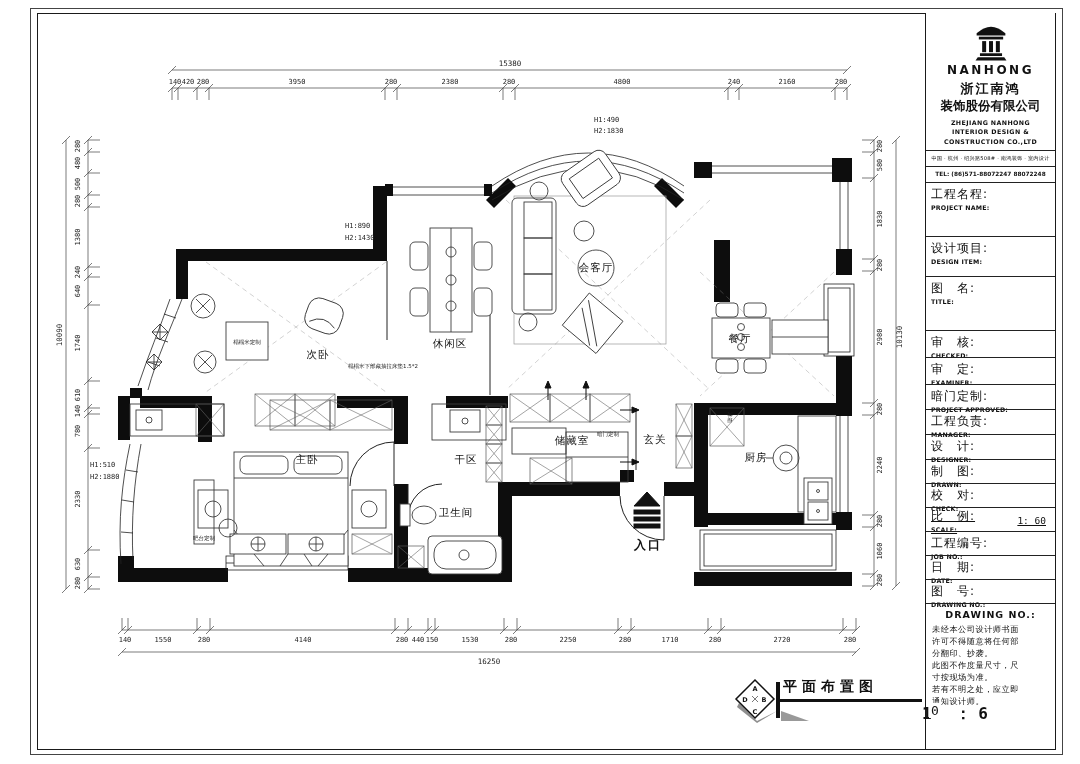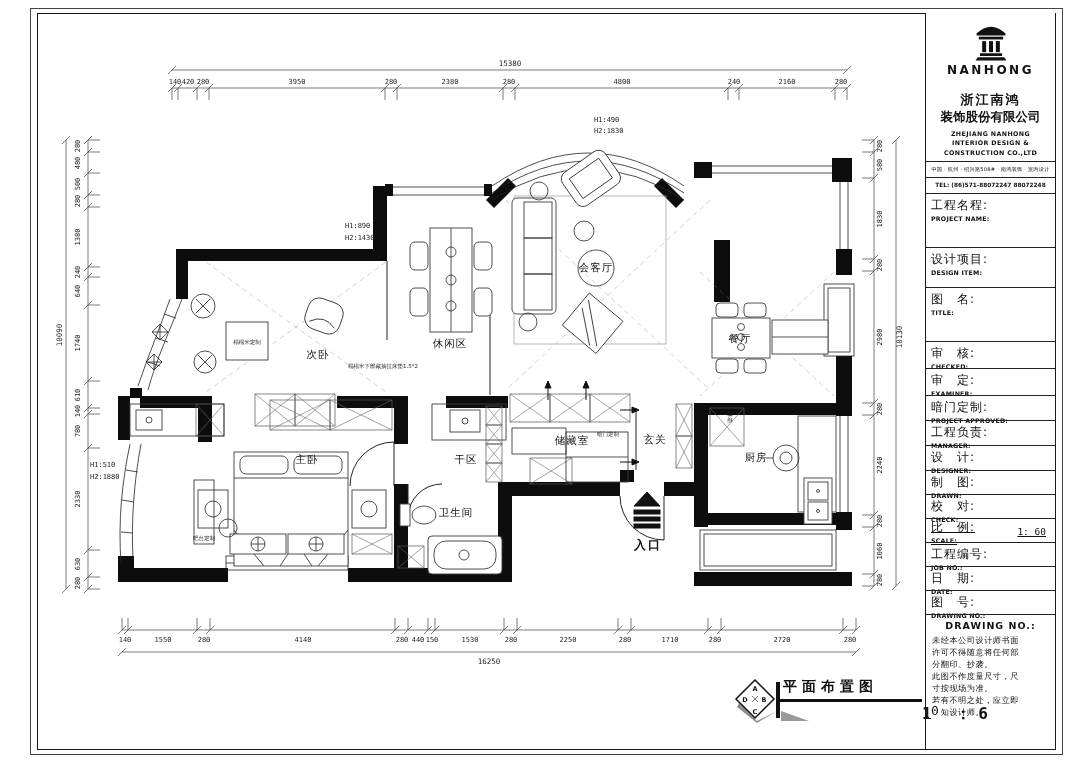--- a/index.html
+++ b/index.html
@@ -25,21 +25,21 @@
   text.rlabel{font-size:10.5px;fill:#111;letter-spacing:1px;}
   text.rbig{font-size:12px;font-weight:bold;fill:#111;letter-spacing:2px;}
   text.anno{font-family:"DejaVu Sans Mono",monospace;font-size:7px;fill:#222;}
   text.small{font-size:5.5px;fill:#222;}
 
   .tblock{position:absolute;left:925px;top:13px;width:130px;height:736px;z-index:2;background:#fff;
           border-left:1.5px solid #1a1a1a;display:flex;flex-direction:column;box-sizing:border-box;}
   .tb-head{text-align:center;padding-top:6px;}
   .tb-logo{display:block;margin:0 auto;}
   .tb-brand{font-size:12px;font-weight:bold;letter-spacing:2.5px;margin-top:2px;}
-  .tb-cn1{font-size:13px;font-weight:bold;margin-top:14px;letter-spacing:2px;}
+  .tb-cn1{font-size:13px;font-weight:bold;margin-top:3px;letter-spacing:2px;}
   .tb-cn2{font-size:12.5px;font-weight:bold;letter-spacing:0px;}
   .tb-en{font-size:6.3px;font-weight:bold;letter-spacing:.4px;margin-top:3px;line-height:1.5;}
   .tb-line{border-top:1px solid #222;margin-top:4px;}
   .tb-addr{font-size:5.2px;padding:4px 2px;letter-spacing:.2px;}
   .tb-tel{font-size:5.8px;font-weight:bold;padding:4px 1px 5px;}
   .tb-row{border-top:1px solid #222;padding:3px 5px 1px;box-sizing:border-box;flex:0 0 auto;}
   .tb-row .cn{font-size:12px;letter-spacing:1px;}
   .tb-row .en{font-size:6.3px;font-weight:bold;letter-spacing:.2px;margin-top:1px;}
   .tb-row.h54{height:54px}.tb-row.h40{height:40px}.tb-row.h27{height:27px}
   .tb-row.h25{height:25px}.tb-row.h24{height:24px}

